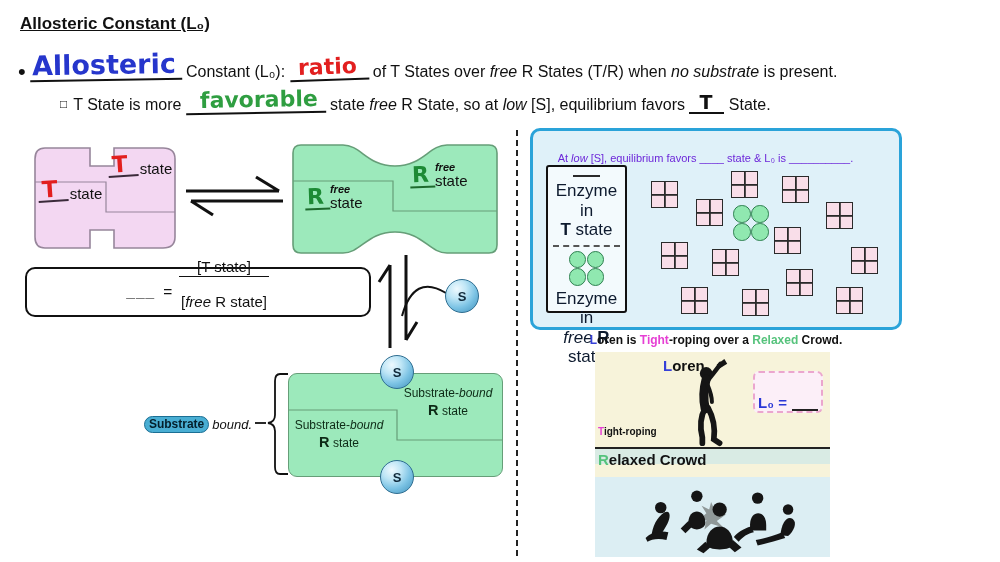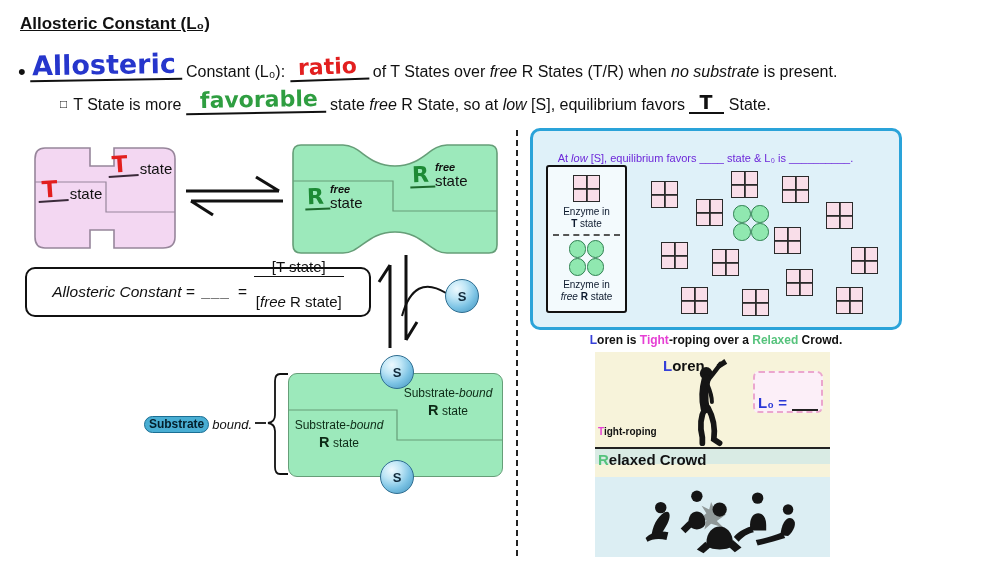--- a/index.html
+++ b/index.html
@@ -50,21 +50,21 @@
   .pill { background:#49aed3; border:1.6px solid #1b6f94; border-radius:9px; padding:0 4px 1px 4px; font-size:12px; font-weight:bold; color:#041f2b; }
   .notewrap .b2 { font-size:13px; font-style:italic; margin-left:3px; }
 
   
   .divider { left:516px; top:130px; height:426px; border-left:2.5px dashed #222; }
 
   
   .panel { left:530px; top:128px; width:372px; height:202px; background:#dff1f9; border:3px solid #2aa3d9; border-radius:10px; }
   .panel-header { position:absolute; left:13px; top:9px; font-size:11px; color:#6d28d9; white-space:pre; }
   .legend { position:absolute; left:13px; top:34px; width:81px; height:148px; background:#f3fafd; border:2.4px solid #111; border-radius:3px; display:flex; flex-direction:column; align-items:center; }
-  .legend .txt { font-size:10px; line-height:1.15; text-align:center; color:#0d1a2e; }
+  .legend .txt { font-size:17px; line-height:1.15; text-align:center; color:#0d1a2e; }
   .legend .dash { width:86%; border-top:2px dashed #555; margin:5px 0 4px 0; }
   .enz-t { width:27px; height:27px; border:1.8px solid #2a2a2a; background-color:#f9dee9;
     background-image:linear-gradient(#2a2a2a,#2a2a2a),linear-gradient(#2a2a2a,#2a2a2a);
     background-size:1.8px 100%,100% 1.8px; background-position:center,center; background-repeat:no-repeat; }
   .enz-r { width:36px; height:36px; display:grid; grid-template-columns:1fr 1fr; grid-template-rows:1fr 1fr; }
   .enz-r b { width:17.5px; height:17.5px; border-radius:50%; border:1.6px solid #2e8050; background:#90e8b0; }
   .legend .enz-t { margin-top:8px; }
   .scat { position:absolute; }
 
   
@@ -144,21 +144,20 @@
 </div>
 <div class="abs rlabel" style="left:305px;top:184px;">
   <span class="hwR">R</span>
   <span class="col">
       <span class="free">free</span>
       <span class="word">state</span>
     </span>
 </div>
 
 <div class="abs formula">
-  <span>Allosteric Constant =</span>
   <span class="blank">___</span>
   <span>=</span>
   <span class="frac">
     <span class="num">[T state]</span>
     <span class="den"><span>[</span><span class="it">free</span><span> R state]</span></span>
   </span>
 </div>
 
 <svg class="abs" style="left:372px;top:248px;" width="110" height="110">
   <path d="M 18,17 V 100 M 18,17 L 7,34" stroke="#111" stroke-width="3" fill="none"></path>

